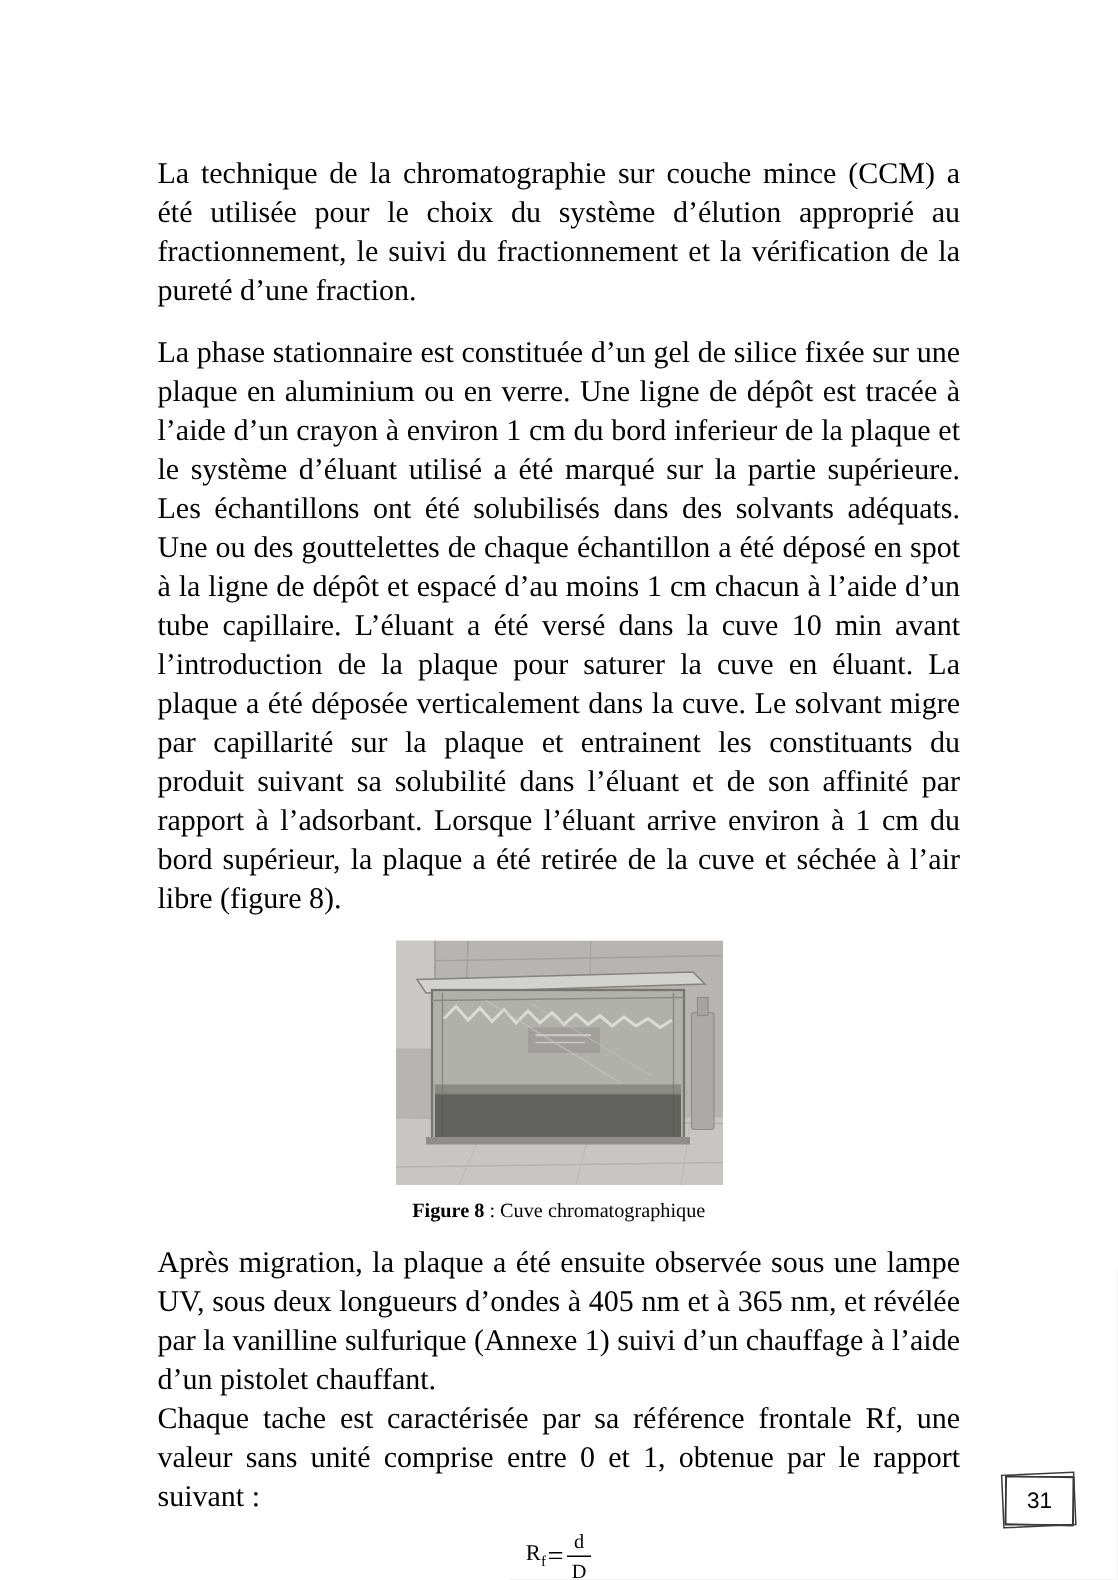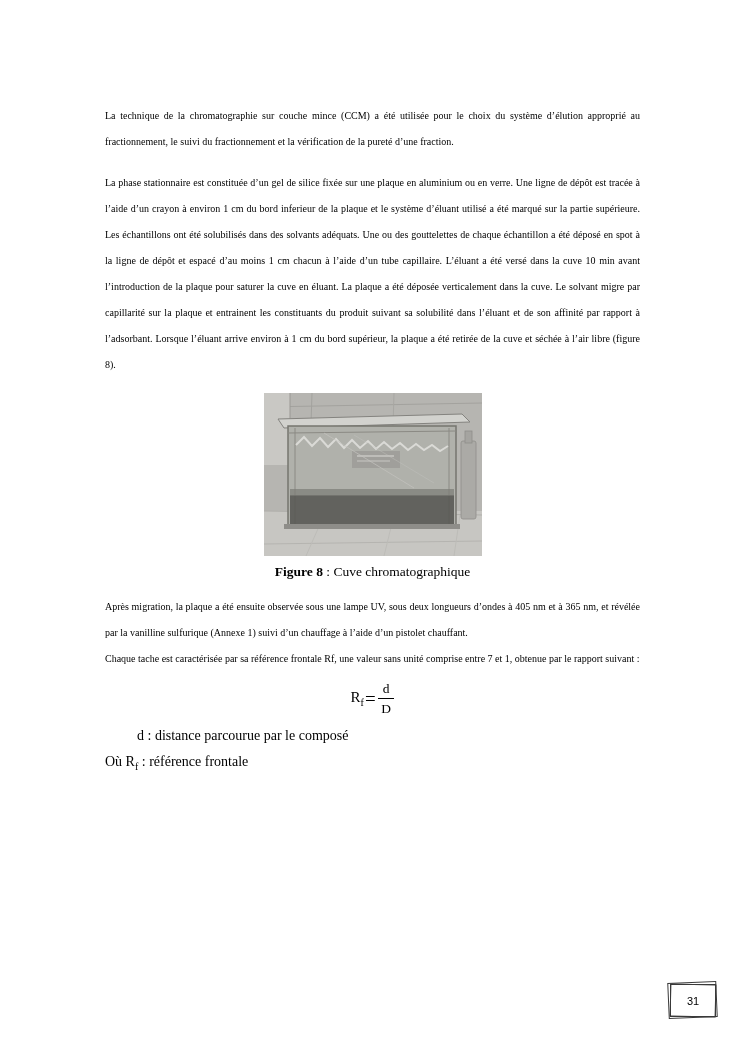--- a/index.html
+++ b/index.html
@@ -11,21 +11,21 @@
     font-family:"Liberation Serif", serif;
     color:#000;
     overflow:hidden;
   }
   .content {
     position:absolute;
     left:105px; top:103px;
     width:535px;
   }
   .para {
-    font-size:10px;
+    font-size:20px;
     line-height:26px;
     text-align:justify;
     margin:0 0 15px 0;
   }
   .para.tight { margin-bottom:0; }
   .figure-block {
     margin:10px 0 6px 0;
     text-align:center;
   }
   .figure-photo {
@@ -67,21 +67,21 @@
   sub { font-size:10px; }
   .pagenum-box {
     position:absolute;
     right:29px; bottom:36px;
     width:44px; height:31px;
     border:1px solid #3a3a3a;
     display:flex;
     align-items:center;
     justify-content:center;
     font-family:"Liberation Sans", sans-serif;
-    font-size:11px;
+    font-size:15px;
     background:#fff;
   }
   .pagenum-box::before {
     content:"";
     position:absolute;
     inset:-3px -2px -2px -3px;
     border:1px solid #3a3a3a;
     transform:rotate(-2.5deg);
     pointer-events:none;
   }
@@ -144,21 +144,21 @@
           <rect x="26" y="102" width="164" height="29" fill="#555550" opacity="0.85"></rect>
           <rect x="26" y="96" width="164" height="7" fill="#7b7a75" opacity="0.7"></rect>
           <rect x="20" y="131" width="176" height="5" fill="#8e8d89"></rect>
         </svg>
       </span>
       <p class="caption"><span class="b">Figure 8</span><span> : Cuve chromatographique</span></p>
     </div>
 
     <p class="para tight">Après migration, la plaque a été ensuite observée sous une lampe UV, sous deux longueurs d’ondes à 405 nm et à 365 nm, et révélée par la vanilline sulfurique (Annexe 1) suivi d’un chauffage à l’aide d’un pistolet chauffant.</p>
 
-    <p class="para tight">Chaque tache est caractérisée par sa référence frontale Rf, une valeur sans unité comprise entre 7 et 1, obtenue par le rapport suivant :</p>
+    <p class="para tight">Chaque tache est caractérisée par sa référence frontale Rf, une valeur sans unité comprise entre 0 et 1, obtenue par le rapport suivant :</p>
 
     <div class="formula-row">
       <span><span>R</span><sub>f</sub></span>
         <span class="frm-eq">=</span>
         <span class="frac">
           <span class="num">d</span>
           <span class="den">D</span>
         </span>
     </div>
 

